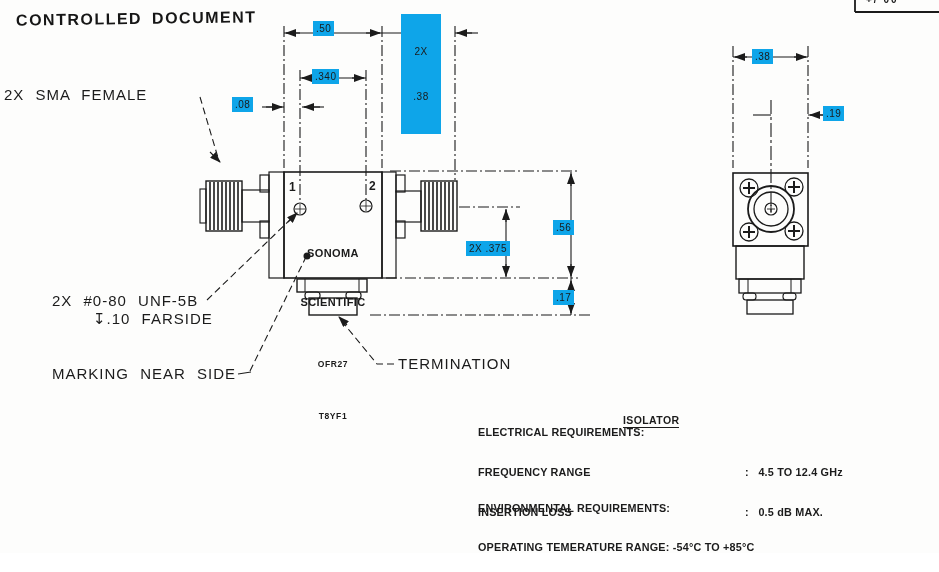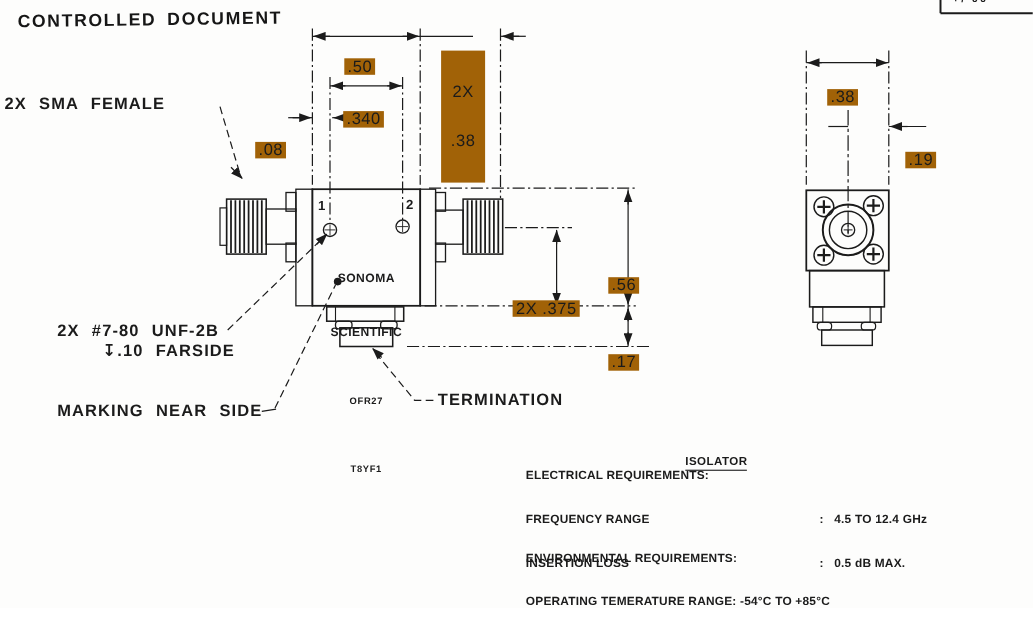--- a/index.html
+++ b/index.html
@@ -3,22 +3,22 @@
 <meta charset="utf-8">
 <style>
   html,body{margin:0;padding:0;background:#fff;}
   #canvas{
     position:relative;width:939px;height:553px;background:#fdfdfc;
     font-family:"Liberation Sans","DejaVu Sans",sans-serif;color:#1b1b1b;
     overflow:hidden;
   }
   #linework{position:absolute;left:0;top:0;}
   .lbl{position:absolute;white-space:pre;}
-  .callout{font-size:15px;letter-spacing:1px;word-spacing:6px;font-weight:bold;}
-  .dim{font-size:15px;letter-spacing:.5px;background:#a16207;padding:0 3px;line-height:15px;margin-top:32px;}
+  .callout{font-size:15px;letter-spacing:1px;word-spacing:6px;}
+  .dim{font-size:10px;letter-spacing:.5px;background:#0ea5e9;padding:0 3px;line-height:15px;}
   .dim.stack{text-align:center;}
   .port{font-size:12px;font-weight:bold;}
   .stamp{
     left:16px;top:10px;font-size:16px;font-weight:bold;letter-spacing:1.5px;
     word-spacing:4px;transform:rotate(-.8deg);color:#161616;
   }
   .corner-frag{left:866px;top:-6px;font-size:10px;font-weight:bold;letter-spacing:2px;}
   .marking-block{left:291px;top:211px;width:84px;text-align:center;font-weight:bold;}
   .marking-block .m-lg{font-size:11px;line-height:13px;letter-spacing:.4px;}
   .marking-block .m-sm{font-size:8.5px;line-height:11px;letter-spacing:.6px;}
@@ -172,21 +172,21 @@
       <path d="M855,12H939"></path>
         <path d="M855,0V12"></path>
     </g>
   </svg>
 
   <div class="lbl stamp">CONTROLLED DOCUMENT</div>
 
   <div class="lbl corner-frag">+/ 00</div>
 
   <div class="lbl callout" style="left:4px;top:86px;">2X SMA FEMALE</div>
-  <div class="lbl callout" style="left:52px;top:292px;">2X #7-80 UNF-2B</div>
+  <div class="lbl callout" style="left:52px;top:292px;">2X #0-80 UNF-5B</div>
   <div class="lbl callout" style="left:93px;top:310px;">↧.10 FARSIDE</div>
   <div class="lbl callout" style="left:52px;top:365px;">MARKING NEAR SIDE</div>
   <div class="lbl callout" style="left:398px;top:355px;">TERMINATION</div>
 
   <div class="lbl dim" style="left:313px;top:21px;">.50</div>
   <div class="lbl dim stack" style="left:401px;top:14px;width:34px;">
     <div>2X</div>
     <div>.38</div>
   </div>
   <div class="lbl dim" style="left:312px;top:69px;">.340</div>
@@ -197,21 +197,21 @@
   <div class="lbl dim" style="left:752px;top:49px;">.38</div>
   <div class="lbl dim" style="left:823px;top:106px;">.19</div>
 
   <div class="lbl port" style="left:289px;top:180px;">1</div>
   <div class="lbl port" style="left:369px;top:179px;">2</div>
 
   <div class="lbl marking-block">
     <div class="m-lg">SONOMA</div>
     <div class="m-lg">SCIENTIFIC</div>
     <div class="m-sm" style="margin-top:14px;">OFR27</div>
-    <div class="m-sm" style="margin-top:15px;">T8YF1</div>
+    <div class="m-sm" style="margin-top:5px;">T8YF1</div>
   </div>
 
   <div class="lbl spec-title">ISOLATOR</div>
 
   <div class="lbl spec-block elec">
     <div>ELECTRICAL REQUIREMENTS:</div>
     <div class="erow">
       <span class="elabel">FREQUENCY RANGE</span>
       <span class="evalue">:   4.5 TO 12.4 GHz</span>
     </div>

